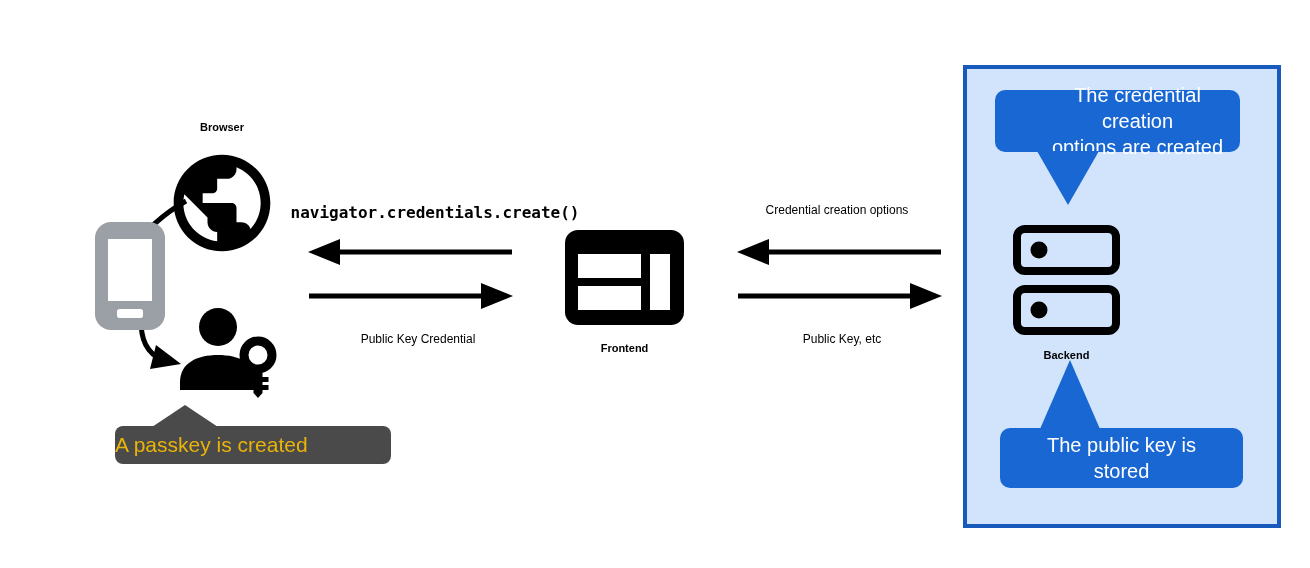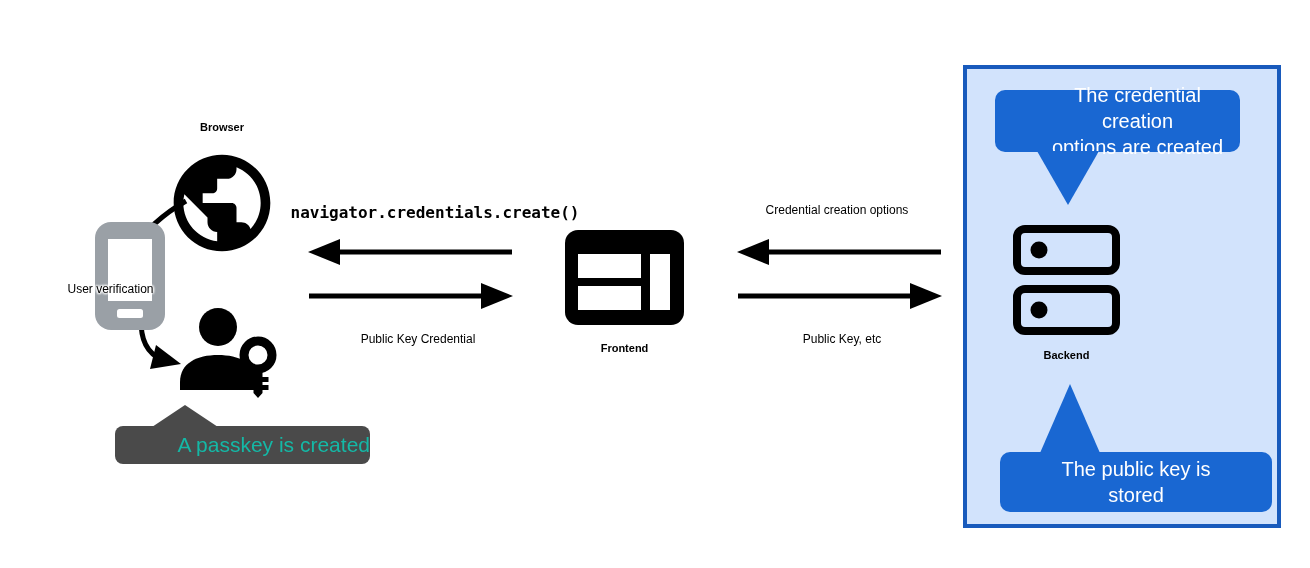--- a/index.html
+++ b/index.html
@@ -9,22 +9,22 @@
   }
   .abs { position:absolute; }
   .bold-label { font-weight:bold; font-size:11px; text-align:center; }
   .arrow-label { font-size:12px; text-align:center; }
   .code-label { font-family:"DejaVu Sans Mono", monospace; font-size:16px; text-align:center; }
   .halo {
     text-shadow: 0 0 3px #fff, 0 0 3px #fff, 1px 1px 2px #fff, -1px -1px 2px #fff,
                  1px -1px 2px #fff, -1px 1px 2px #fff;
   }
   .tooltip-dark {
-    background:#4a4a4a; color:#14b8a6; border-radius:8px; font-size:21px;
-    text-align:right; line-height:38px; height:38px; width:255px;
+    background:#4a4a4a; color:#eab308; border-radius:8px; font-size:21px;
+    text-align:left; line-height:38px; height:38px; width:276px;
   }
   .tooltip-dark .ptr-up-dark {
     position:absolute; top:-21px; left:37px; width:0; height:0;
     border-left:33px solid transparent; border-right:33px solid transparent;
     border-bottom:22px solid #4a4a4a;
   }
   .tooltip-blue {
     background:#1967d2; color:#fff; border-radius:10px; font-size:20px;
     text-align:center; line-height:1.3; white-space:pre-line;
     display:flex; align-items:center; justify-content:center;
@@ -85,21 +85,20 @@
   <svg class="abs" style="left:164px; top:145px;" width="116" height="116" viewBox="0 0 24 24">
     <path fill="#000" d="M12 2C6.48 2 2 6.48 2 12s4.48 10 10 10 10-4.48 10-10S17.52 2 12 2zm-1 17.93c-3.95-.49-7-3.85-7-7.93 0-.62.08-1.21.21-1.79L9 15v1c0 1.1.9 2 2 2v1.93zm6.9-2.54c-.26-.81-1-1.39-1.9-1.39h-1v-3c0-.55-.45-1-1-1H8v-2h2c.55 0 1-.45 1-1V7h2c1.1 0 2-.9 2-2v-.41c2.93 1.19 5 4.06 5 7.41 0 2.08-.8 3.97-2.1 5.39z"></path>
   </svg>
 
   <svg class="abs" style="left:95px; top:222px;" width="70" height="108" viewBox="0 0 70 108">
     <rect x="0" y="0" width="70" height="108" rx="16" fill="#9aa0a6"></rect>
     <rect x="13" y="17" width="44" height="62" fill="#fff"></rect>
     <rect x="22" y="87" width="26" height="9" rx="2.5" fill="#fff"></rect>
   </svg>
 
-  <div class="abs arrow-label halo" style="left:33px; top:282px; width:155px;">User verification</div>
 
   <svg class="abs" style="left:178px; top:308px;" width="100" height="90" viewBox="0 0 100 90">
     <circle cx="40" cy="19" r="19" fill="#000"></circle>
     <path d="M2 82 v-8 c0 -19 17 -27 38 -27 c21 0 38 8 38 27 v8 z" fill="#000"></path>
     <circle cx="80" cy="47" r="14" fill="none" stroke="#000" stroke-width="9"></circle>
     <path d="M75.5 57 h9 v12 h6 v5 h-6 v3 h6 v5 h-6 v3 l-4.5 5 l-4.5 -5 z" fill="#000"></path>
   </svg>
 
   <div class="abs tooltip-dark" style="left:115px; top:426px;">
     <div class="ptr-up-dark"></div>
@@ -131,19 +130,19 @@
 
   <svg class="abs" style="left:1013px; top:225px;" width="107" height="110" viewBox="0 0 107 110">
     <rect x="4" y="4" width="99" height="42" rx="8" fill="none" stroke="#000" stroke-width="8"></rect>
     <circle cx="26" cy="25" r="8.5" fill="#000"></circle>
     <rect x="4" y="64" width="99" height="42" rx="8" fill="none" stroke="#000" stroke-width="8"></rect>
     <circle cx="26" cy="85" r="8.5" fill="#000"></circle>
   </svg>
 
   <div class="abs bold-label" style="left:1013px; top:349px; width:107px;">Backend</div>
 
-  <div class="abs tooltip-blue" style="left:1000px; top:452px; width:272px; height:60px;align-items:center;">
+  <div class="abs tooltip-blue" style="left:1000px; top:428px; width:243px; height:60px;align-items:center;">
     <div class="ptr-up-blue"></div>
     <span>The public key is
 stored</span>
   </div>
 
 </div>
 
 </body></html>

